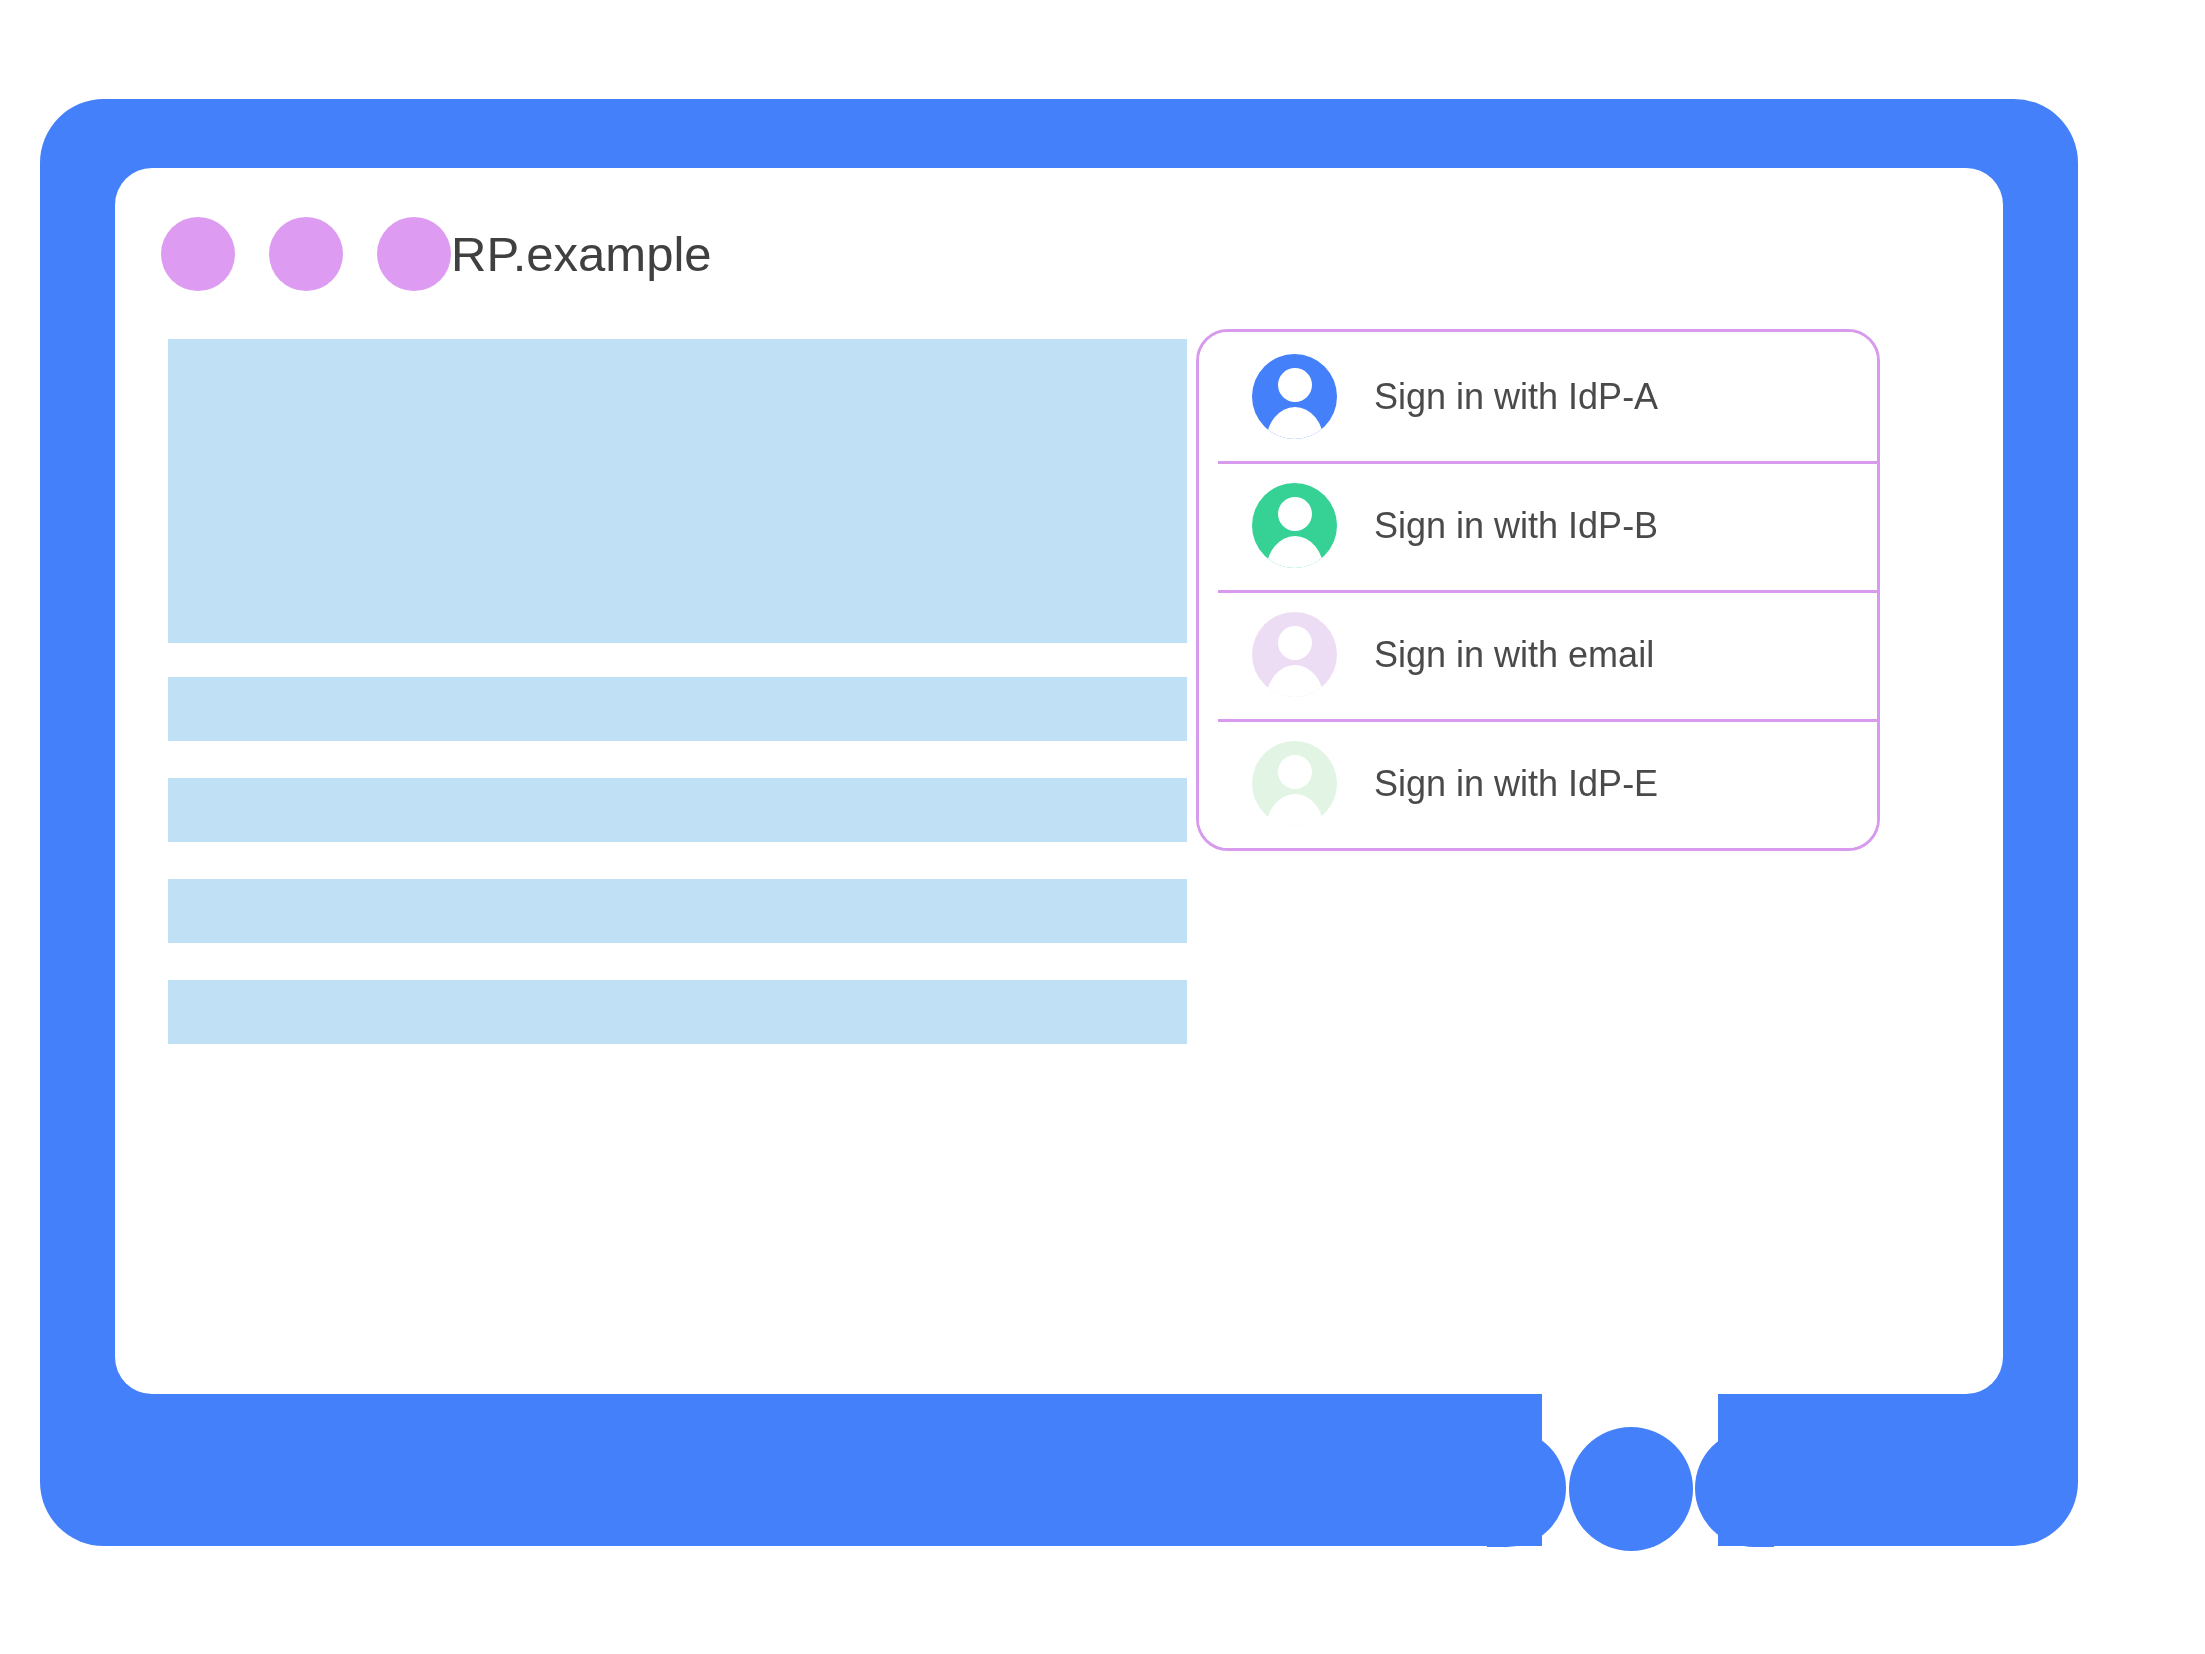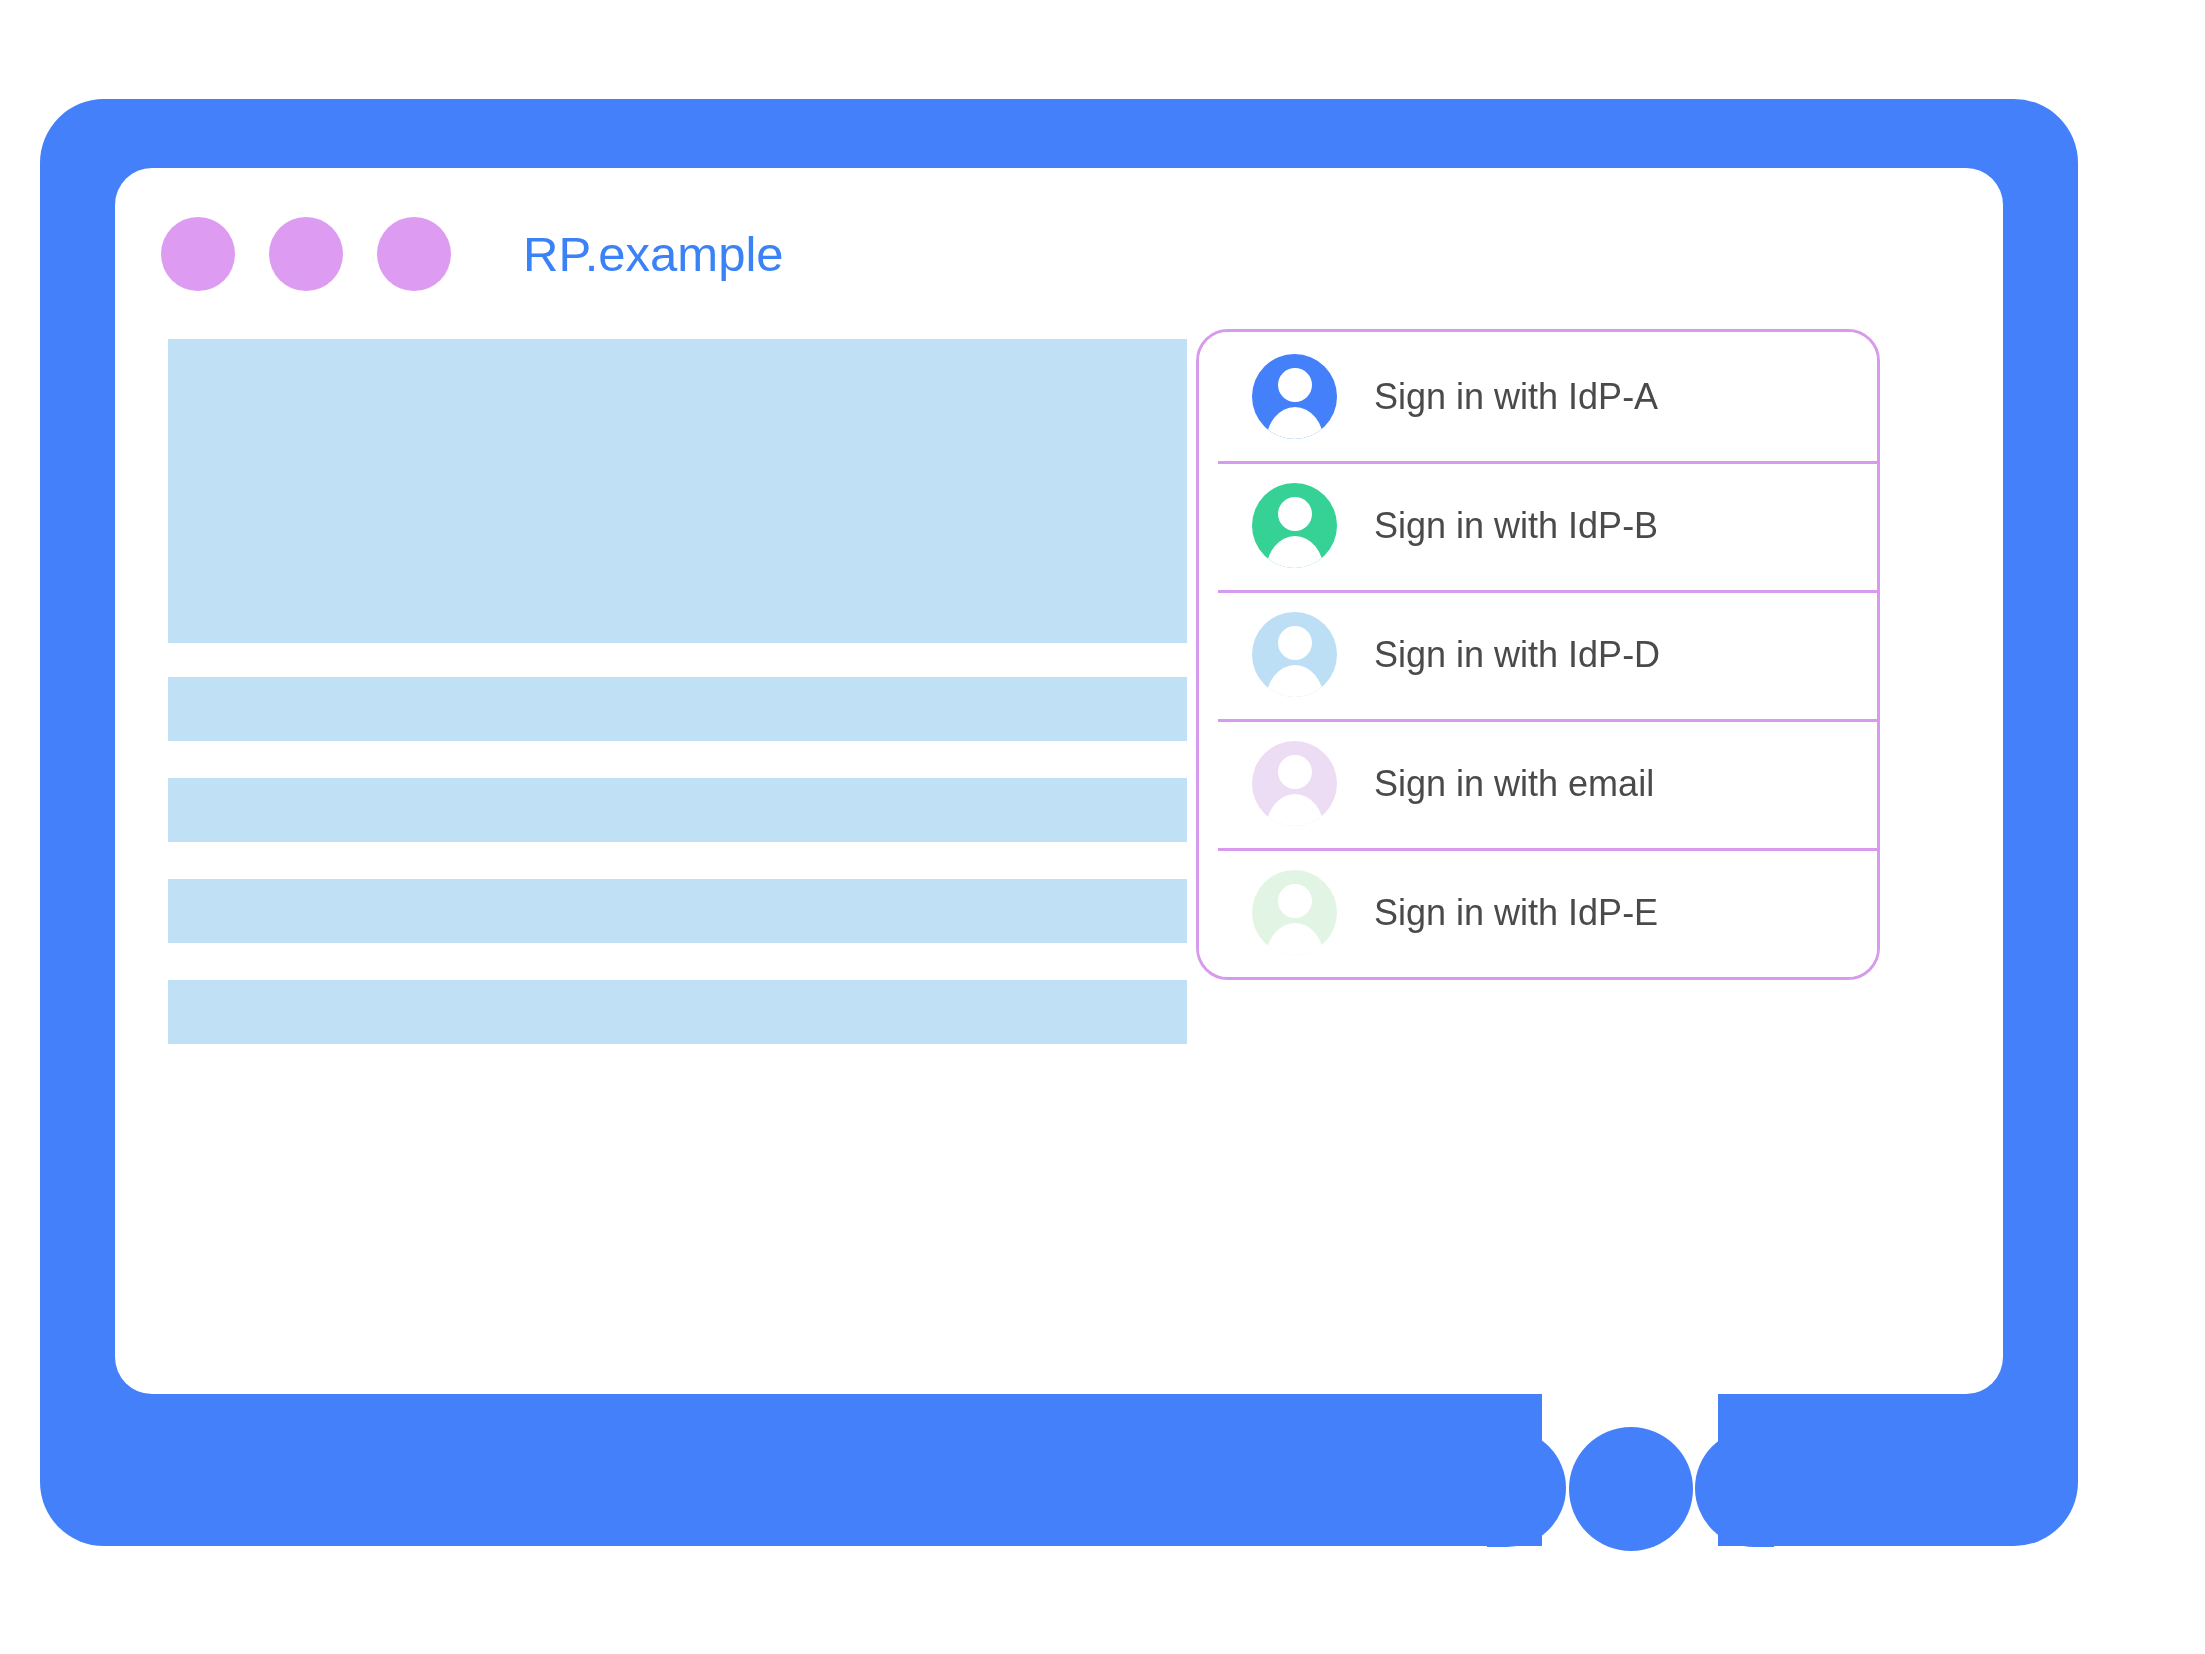--- a/index.html
+++ b/index.html
@@ -100,23 +100,22 @@
     gap: 34px;
     margin-left: 46px;
   }
   .dot {
     width: 74px;
     height: 74px;
     border-radius: 50%;
     background: #DD9BF2;
   }
   .site-title {
-    margin-left: 72px;
     font-size: 49px;
-    color: #3b82f6;
+    color: #404040;
     letter-spacing: 0px;
     white-space: nowrap;
   }
 
   
   .content-col {
     position: absolute;
     left: 53px;
     top: 171px;
     width: 1019px;
@@ -238,27 +237,20 @@
           <div class="signin-label">Sign in with IdP-A</div>
         </div>
         <div class="signin-row">
           <div class="avatar" style="background: rgb(53, 209, 149);">
             <div class="head"></div>
             <div class="body"></div>
           </div>
           <div class="signin-label">Sign in with IdP-B</div>
         </div>
         <div class="signin-row">
-          <div class="avatar" style="background: rgb(188, 223, 245);">
-            <div class="head"></div>
-            <div class="body"></div>
-          </div>
-          <div class="signin-label">Sign in with IdP-D</div>
-        </div>
-        <div class="signin-row">
           <div class="avatar" style="background: rgb(237, 221, 244);">
             <div class="head"></div>
             <div class="body"></div>
           </div>
           <div class="signin-label">Sign in with email</div>
         </div>
         <div class="signin-row">
           <div class="avatar" style="background: rgb(226, 245, 228);">
             <div class="head"></div>
             <div class="body"></div>

